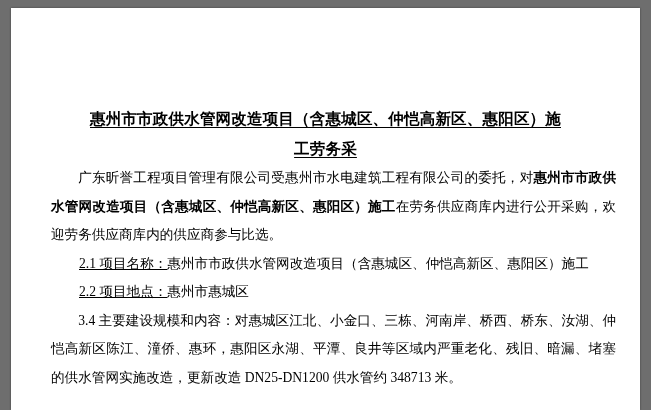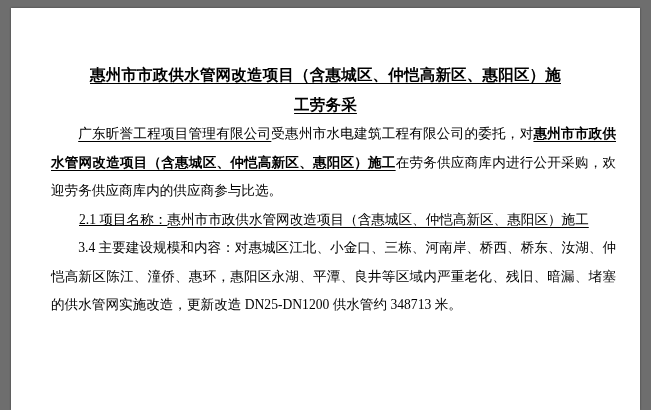--- a/index.html
+++ b/index.html
@@ -25,21 +25,21 @@
   }
   .inner {
     position: absolute;
     left: 0;
     top: 0;
     width: 629px;
     padding: 0;
   }
   .doc-title {
     margin: 0;
-    padding: 52px 72px 0 72px;
+    padding: 96px 72px 0 72px;
     font-family: "Liberation Serif", serif;
     font-size: 15.5px;
     font-weight: bold;
     line-height: 30px;
     text-align: center;
     color: #000;
     letter-spacing: 0.2px;
   }
   .doc-title .u {
     text-decoration: underline;
@@ -63,21 +63,20 @@
     text-align: justify;
   }
   .para {
     margin: 0;
     text-indent: 0;
   }
   .indent2 {
     text-indent: 2em;
   }
   .u {
-    text-decoration: underline;
     text-underline-offset: 3px;
   }
   .b {
     font-weight: bold;
   }
   .item-line {
     padding: 0 24px 0 40px;
     font-size: 13.6px;
     line-height: 28.5px;
     color: #000;
@@ -104,20 +103,23 @@
       <p class="para indent2">
         <span class="u">广东昕誉工程项目管理有限公司</span><span>受惠州市水电建筑工程有限公司的委托，对</span><span class="u b">惠州市市政供水管网改造项目（含惠城区、仲恺高新区、惠阳区）施工</span><span>在劳务供应商库内进行公开采购，欢迎劳务供应商库内的供应商参与比选。</span>
       </p>
     </div>
 
 
     <div class="item-line">
       <span class="lead">2.1 项目名称：</span><span class="u">惠州市市政供水管网改造项目（含惠城区、仲恺高新区、惠阳区）施工</span>
     </div>
 
+    <div class="item-line">
+      <span class="lead">2.2 项目地点：</span><span class="u">惠州市惠城区</span>
+    </div>
 
     <div class="body-block">
       <p class="para indent2">
         <span>3.4 主要建设规模和内容：</span><span>对惠城区江北、小金口、三栋、河南岸、桥西、桥东、汝湖、仲恺高新区陈江、潼侨、惠环，惠阳区永湖、平潭、良井等区域内严重老化、残旧、暗漏、堵塞的供水管网实施改造，更新改造 DN25-DN1200 供水管约 348713 米。</span>
       </p>
     </div>
 
   </div>
 </div>
 

